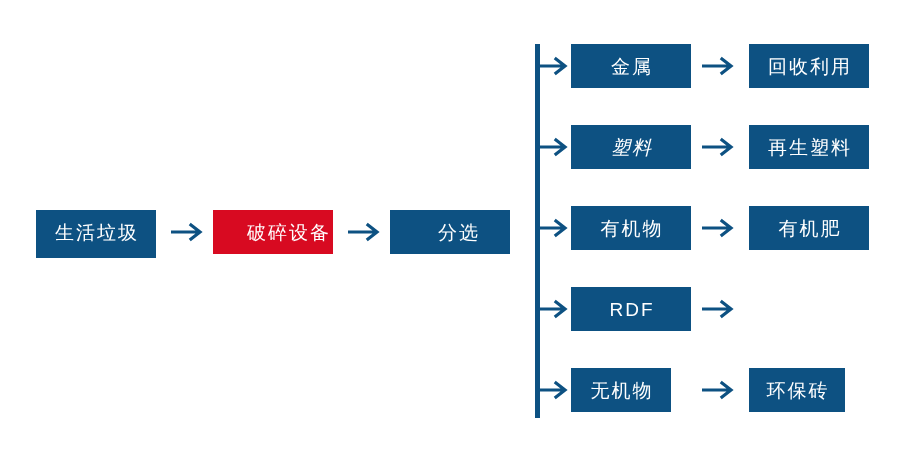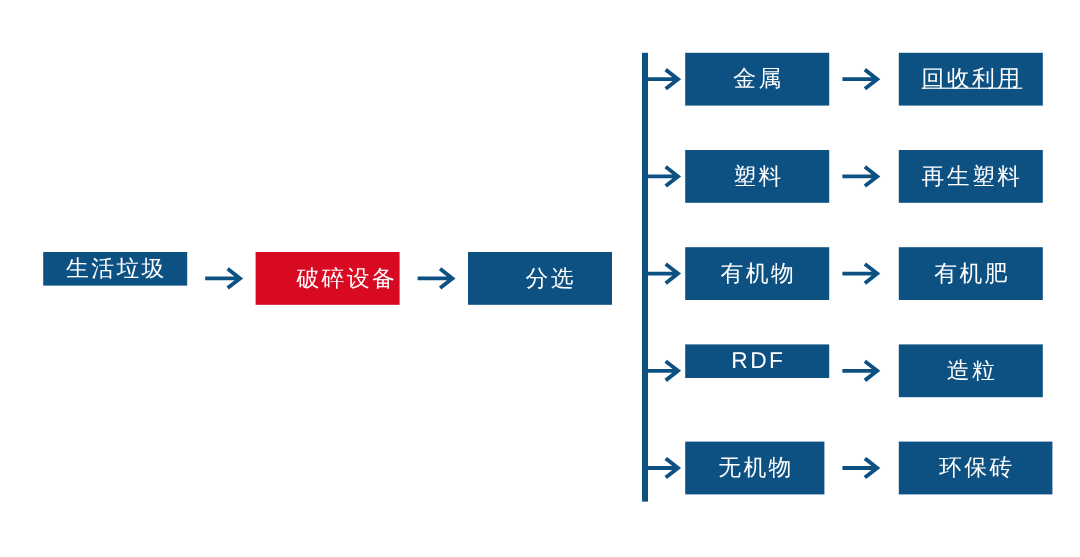--- a/index.html
+++ b/index.html
@@ -54,21 +54,21 @@
   .branch-arrow {
     position: absolute;
   }
   .branch-arrow svg { display: block; }
 </style>
 </head>
 <body>
 
 <div id="flowchart">
 
-  <div class="node blue" style="left:36px; top:210px; width:120px; height:28px;">
+  <div class="node blue" style="left:36px; top:210px; width:120px; height:48px;font-family:Liberation Mono, monospace;">
     <span>生活垃圾</span>
   </div>
 
   <div class="arrow" style="left:170px; top:216px; width:36px; height:32px;">
     <svg width="34" height="20" viewBox="0 0 34 20" aria-hidden="true">
       <path d="M1 10 H27 M20 3 L29 10 L20 17" stroke="#0d5182" stroke-width="3.2" fill="none" stroke-linecap="square" stroke-linejoin="miter"></path>
     </svg>
   </div>
 
   <div class="node red" style="left:213px; top:210px; width:120px; height:44px;">
@@ -93,30 +93,30 @@
     </svg>
   </div>
   <div class="node blue" style="left:571px; top:44px; width:120px; height:44px;">
     <span>金属</span>
   </div>
   <div class="arrow" style="left:701px; top:55px; width:36px; height:22px;">
     <svg width="34" height="20" viewBox="0 0 34 20" aria-hidden="true">
       <path d="M1 10 H27 M20 3 L29 10 L20 17" stroke="#0d5182" stroke-width="3.2" fill="none" stroke-linecap="square" stroke-linejoin="miter"></path>
     </svg>
   </div>
-  <div class="node blue" style="left:749px; top:44px; width:120px; height:44px;text-decoration:underline;">
+  <div class="node blue" style="left:749px; top:44px; width:120px; height:44px;">
     <span>回收利用</span>
   </div>
 
   <div class="branch-arrow" style="left:538px; top:137px; width:32px; height:22px;">
     <svg width="32" height="20" viewBox="0 0 32 20" aria-hidden="true">
       <path d="M0 10 H25 M18 3 L27 10 L18 17" stroke="#0d5182" stroke-width="3.2" fill="none" stroke-linecap="square" stroke-linejoin="miter"></path>
     </svg>
   </div>
-  <div class="node blue" style="left:571px; top:125px; width:120px; height:44px;">
+  <div class="node blue" style="left:571px; top:125px; width:120px; height:44px;font-style:italic;">
     <span>塑料</span>
   </div>
   <div class="arrow" style="left:701px; top:136px; width:36px; height:22px;">
     <svg width="34" height="20" viewBox="0 0 34 20" aria-hidden="true">
       <path d="M1 10 H27 M20 3 L29 10 L20 17" stroke="#0d5182" stroke-width="3.2" fill="none" stroke-linecap="square" stroke-linejoin="miter"></path>
     </svg>
   </div>
   <div class="node blue" style="left:749px; top:125px; width:120px; height:44px;">
     <span>再生塑料</span>
   </div>
@@ -136,42 +136,39 @@
   </div>
   <div class="node blue" style="left:749px; top:206px; width:120px; height:44px;font-family:Liberation Serif, serif;">
     <span>有机肥</span>
   </div>
 
   <div class="branch-arrow" style="left:538px; top:299px; width:32px; height:22px;">
     <svg width="32" height="20" viewBox="0 0 32 20" aria-hidden="true">
       <path d="M0 10 H25 M18 3 L27 10 L18 17" stroke="#0d5182" stroke-width="3.2" fill="none" stroke-linecap="square" stroke-linejoin="miter"></path>
     </svg>
   </div>
-  <div class="node blue" style="left:571px; top:287px; width:120px; height:28px;">
+  <div class="node blue" style="left:571px; top:287px; width:120px; height:44px;">
     <span>RDF</span>
   </div>
   <div class="arrow" style="left:701px; top:298px; width:36px; height:22px;">
     <svg width="34" height="20" viewBox="0 0 34 20" aria-hidden="true">
       <path d="M1 10 H27 M20 3 L29 10 L20 17" stroke="#0d5182" stroke-width="3.2" fill="none" stroke-linecap="square" stroke-linejoin="miter"></path>
     </svg>
   </div>
-  <div class="node blue" style="left:749px; top:287px; width:120px; height:44px;">
-    <span>造粒</span>
-  </div>
 
   <div class="branch-arrow" style="left:538px; top:380px; width:32px; height:22px;">
     <svg width="32" height="20" viewBox="0 0 32 20" aria-hidden="true">
       <path d="M0 10 H25 M18 3 L27 10 L18 17" stroke="#0d5182" stroke-width="3.2" fill="none" stroke-linecap="square" stroke-linejoin="miter"></path>
     </svg>
   </div>
-  <div class="node blue" style="left:571px; top:368px; width:116px; height:44px;">
+  <div class="node blue" style="left:571px; top:368px; width:100px; height:44px;">
     <span>无机物</span>
   </div>
   <div class="arrow" style="left:701px; top:379px; width:36px; height:22px;">
     <svg width="34" height="20" viewBox="0 0 34 20" aria-hidden="true">
       <path d="M1 10 H27 M20 3 L29 10 L20 17" stroke="#0d5182" stroke-width="3.2" fill="none" stroke-linecap="square" stroke-linejoin="miter"></path>
     </svg>
   </div>
-  <div class="node blue" style="left:749px; top:368px; width:128px; height:44px;">
+  <div class="node blue" style="left:749px; top:368px; width:96px; height:44px;">
     <span>环保砖</span>
   </div>
 
 </div>
 
 </body></html>

